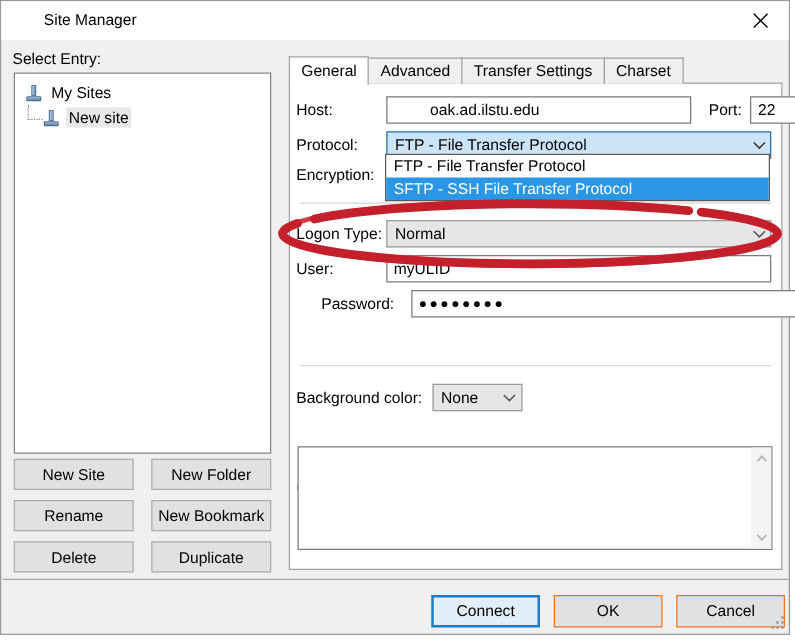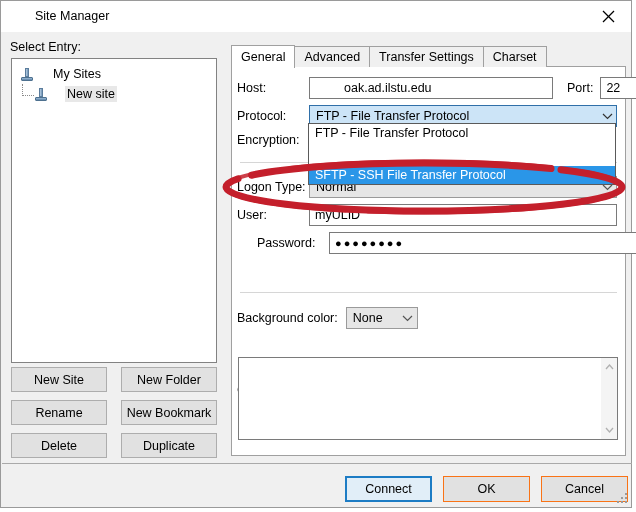--- a/index.html
+++ b/index.html
@@ -73,21 +73,20 @@
     box-sizing: border-box;
     overflow: hidden;
   }
   .tree-row {
     position: relative;
     height: 20px;
     display: flex;
     align-items: center;
     font-size: 12.5px;
     white-space: nowrap;
-    gap: 12px;
   }
   #tree-row-mysites { margin-top: 5px; padding-left: 8px; }
   #tree-row-newsite { padding-left: 22px; }
   .tree-icon {
     width: 14px;
     height: 15px;
     position: relative;
     margin-right: 5px;
     flex: 0 0 auto;
   }
@@ -244,21 +243,21 @@
     z-index: 6;
   }
   .listitem {
     height: 18px;
     display: flex;
     align-items: center;
     padding-left: 6px;
     font-size: 12.5px;
     cursor: default;
   }
-  .listitem.sel { background: #2a96e8; color: #ffffff; margin-top: 24px; }
+  .listitem.sel { background: #2a96e8; color: #ffffff; }
 
   .hsep {
     position: absolute;
     height: 1px;
     background: #d6d6d6;
   }
   #sep1 { left: 8px; top: 95px; width: 377px; }
   #sep2 { left: 8px; top: 225px; width: 377px; }
 
   #logon-row { left: 5px; top: 109px; }

